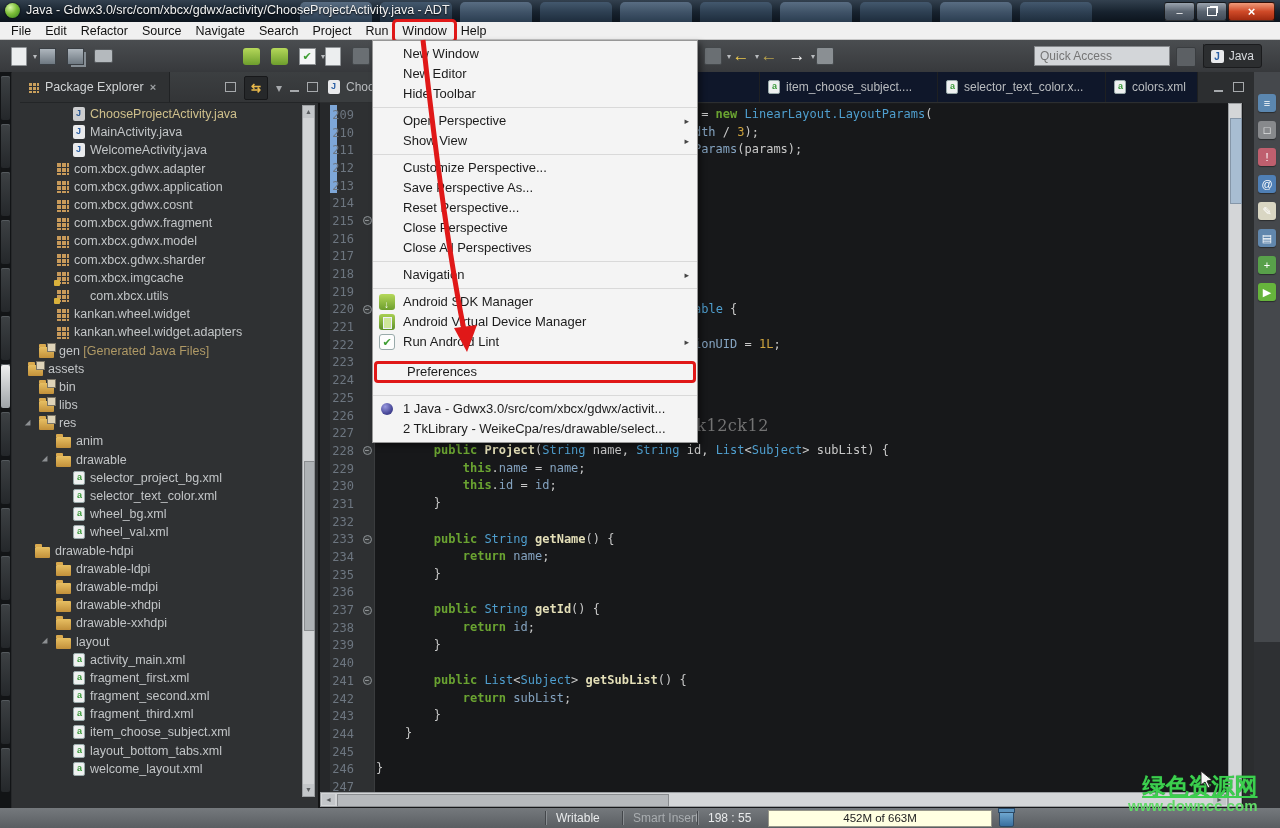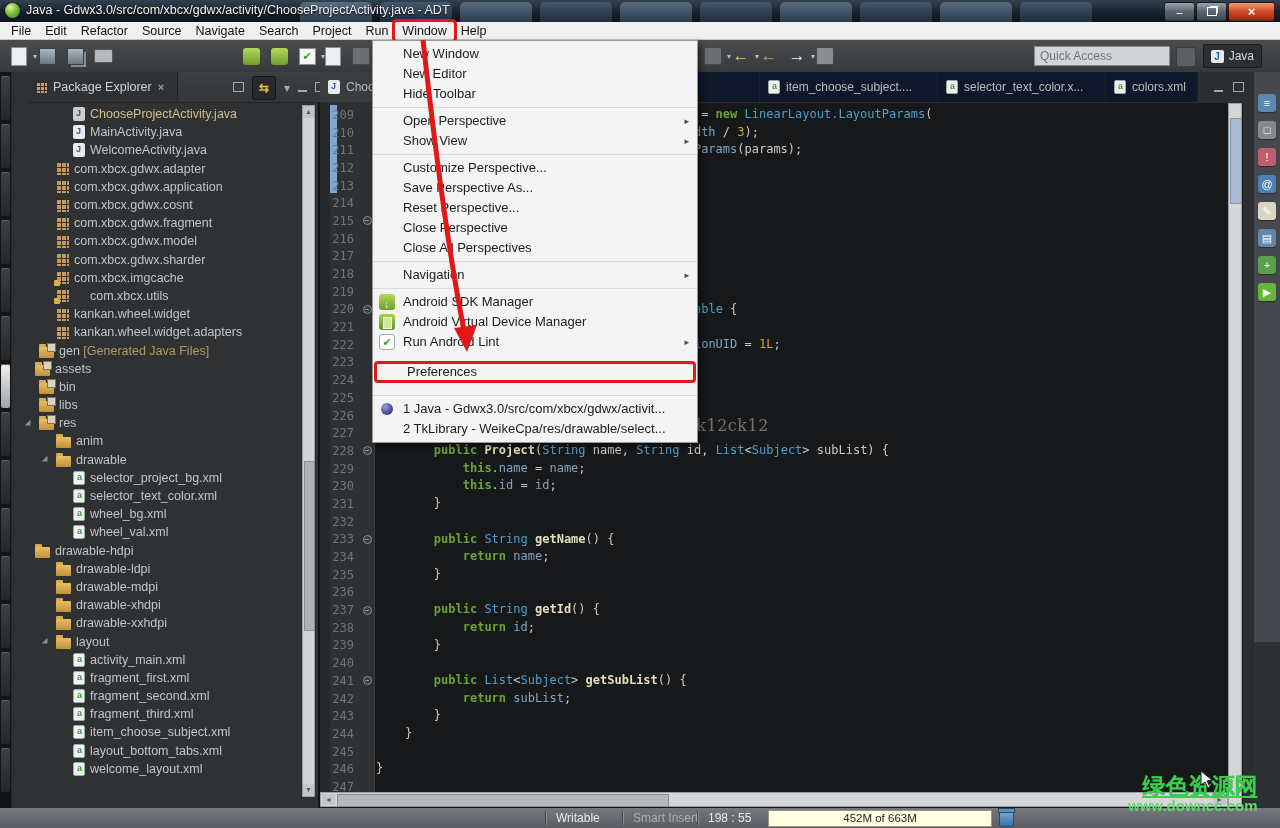--- a/index.html
+++ b/index.html
@@ -49,21 +49,21 @@
   #persp-java{position:absolute;right:18px;top:4px;height:22px;padding:0 7px;display:flex;align-items:center;gap:5px;
     background:#2c2e30;border:1px solid #1a1b1d;border-radius:3px;}
   #persp-java .jicon{width:13px;height:13px;background:#e9eaec;border-radius:2px;color:#2a5fa5;font-weight:bold;font-size:10px;text-align:center;line-height:13px;}
   #persp-java .jlabel{color:#d8dbde;font-size:12px;}
   
   #left-strip{position:absolute;left:0;top:72px;width:11px;height:736px;background:#121416;}
   .lseg{position:absolute;left:1px;width:9px;border-radius:2px;background:linear-gradient(#3d4144,#24272a);box-shadow:inset 0 1px 0 #555a5e;}
   .lseg.lit{background:linear-gradient(#f0f0f0,#9fa4a8);}
   
   #pkg-panel{position:absolute;left:12px;top:72px;width:306px;height:736px;background:#2f3133;border-right:2px solid #131415;}
-  #pkg-header{position:absolute;left:16px;top:0;width:100%;height:30px;background:linear-gradient(#3c3f41,#333537);border-bottom:1px solid #232527;}
+  #pkg-header{position:absolute;left:8px;top:0;width:100%;height:30px;background:linear-gradient(#3c3f41,#333537);border-bottom:1px solid #232527;}
   #pkg-tab{position:absolute;left:0;top:0;width:150px;height:30px;background:#2f3133;border-right:1px solid #202224;
     display:flex;align-items:center;gap:6px;padding-left:8px;box-sizing:border-box;}
   #pkg-tab .ptitle{font-size:12.5px;color:#d0d3d5;}
   #pkg-tab .pclose{color:#9da0a3;font-size:11px;font-weight:bold;}
   .pkg-grid-ic{width:11px;height:11px;background:#caa05c;
     background-image:linear-gradient(#2f3133 1px,transparent 1px),linear-gradient(90deg,#2f3133 1px,transparent 1px);
     background-size:4px 4px;}
   #pkg-tools{position:absolute;right:8px;top:4px;display:flex;gap:8px;align-items:center;}
   .pt-ic{color:#a6a9ac;font-size:12px;}
   .pt-link{width:22px;height:22px;background:#26282a;border:1px solid #17181a;border-radius:2px;color:#e8b84b;
@@ -343,21 +343,21 @@
           <span class="tlabel">kankan.wheel.widget</span>
         </div>
         <div class="trow" style="padding-left: 44px;">
           <span class="ti ti-pkg"></span>
           <span class="tlabel">kankan.wheel.widget.adapters</span>
         </div>
         <div class="trow" style="padding-left: 27px;">
           <span class="ti ti-srcfolder"></span>
           <span class="tlabel">gen <span class="dim">[Generated Java Files]</span></span>
         </div>
-        <div class="trow" style="padding-left: 23px;">
+        <div class="trow" style="padding-left: 16px;">
           <span class="ti ti-srcfolder"></span>
           <span class="tlabel">assets</span>
         </div>
         <div class="trow" style="padding-left: 27px;">
           <span class="ti ti-srcfolder"></span>
           <span class="tlabel">bin</span>
         </div>
         <div class="trow" style="padding-left: 27px;">
           <span class="ti ti-srcfolder"></span>
           <span class="tlabel">libs</span>

